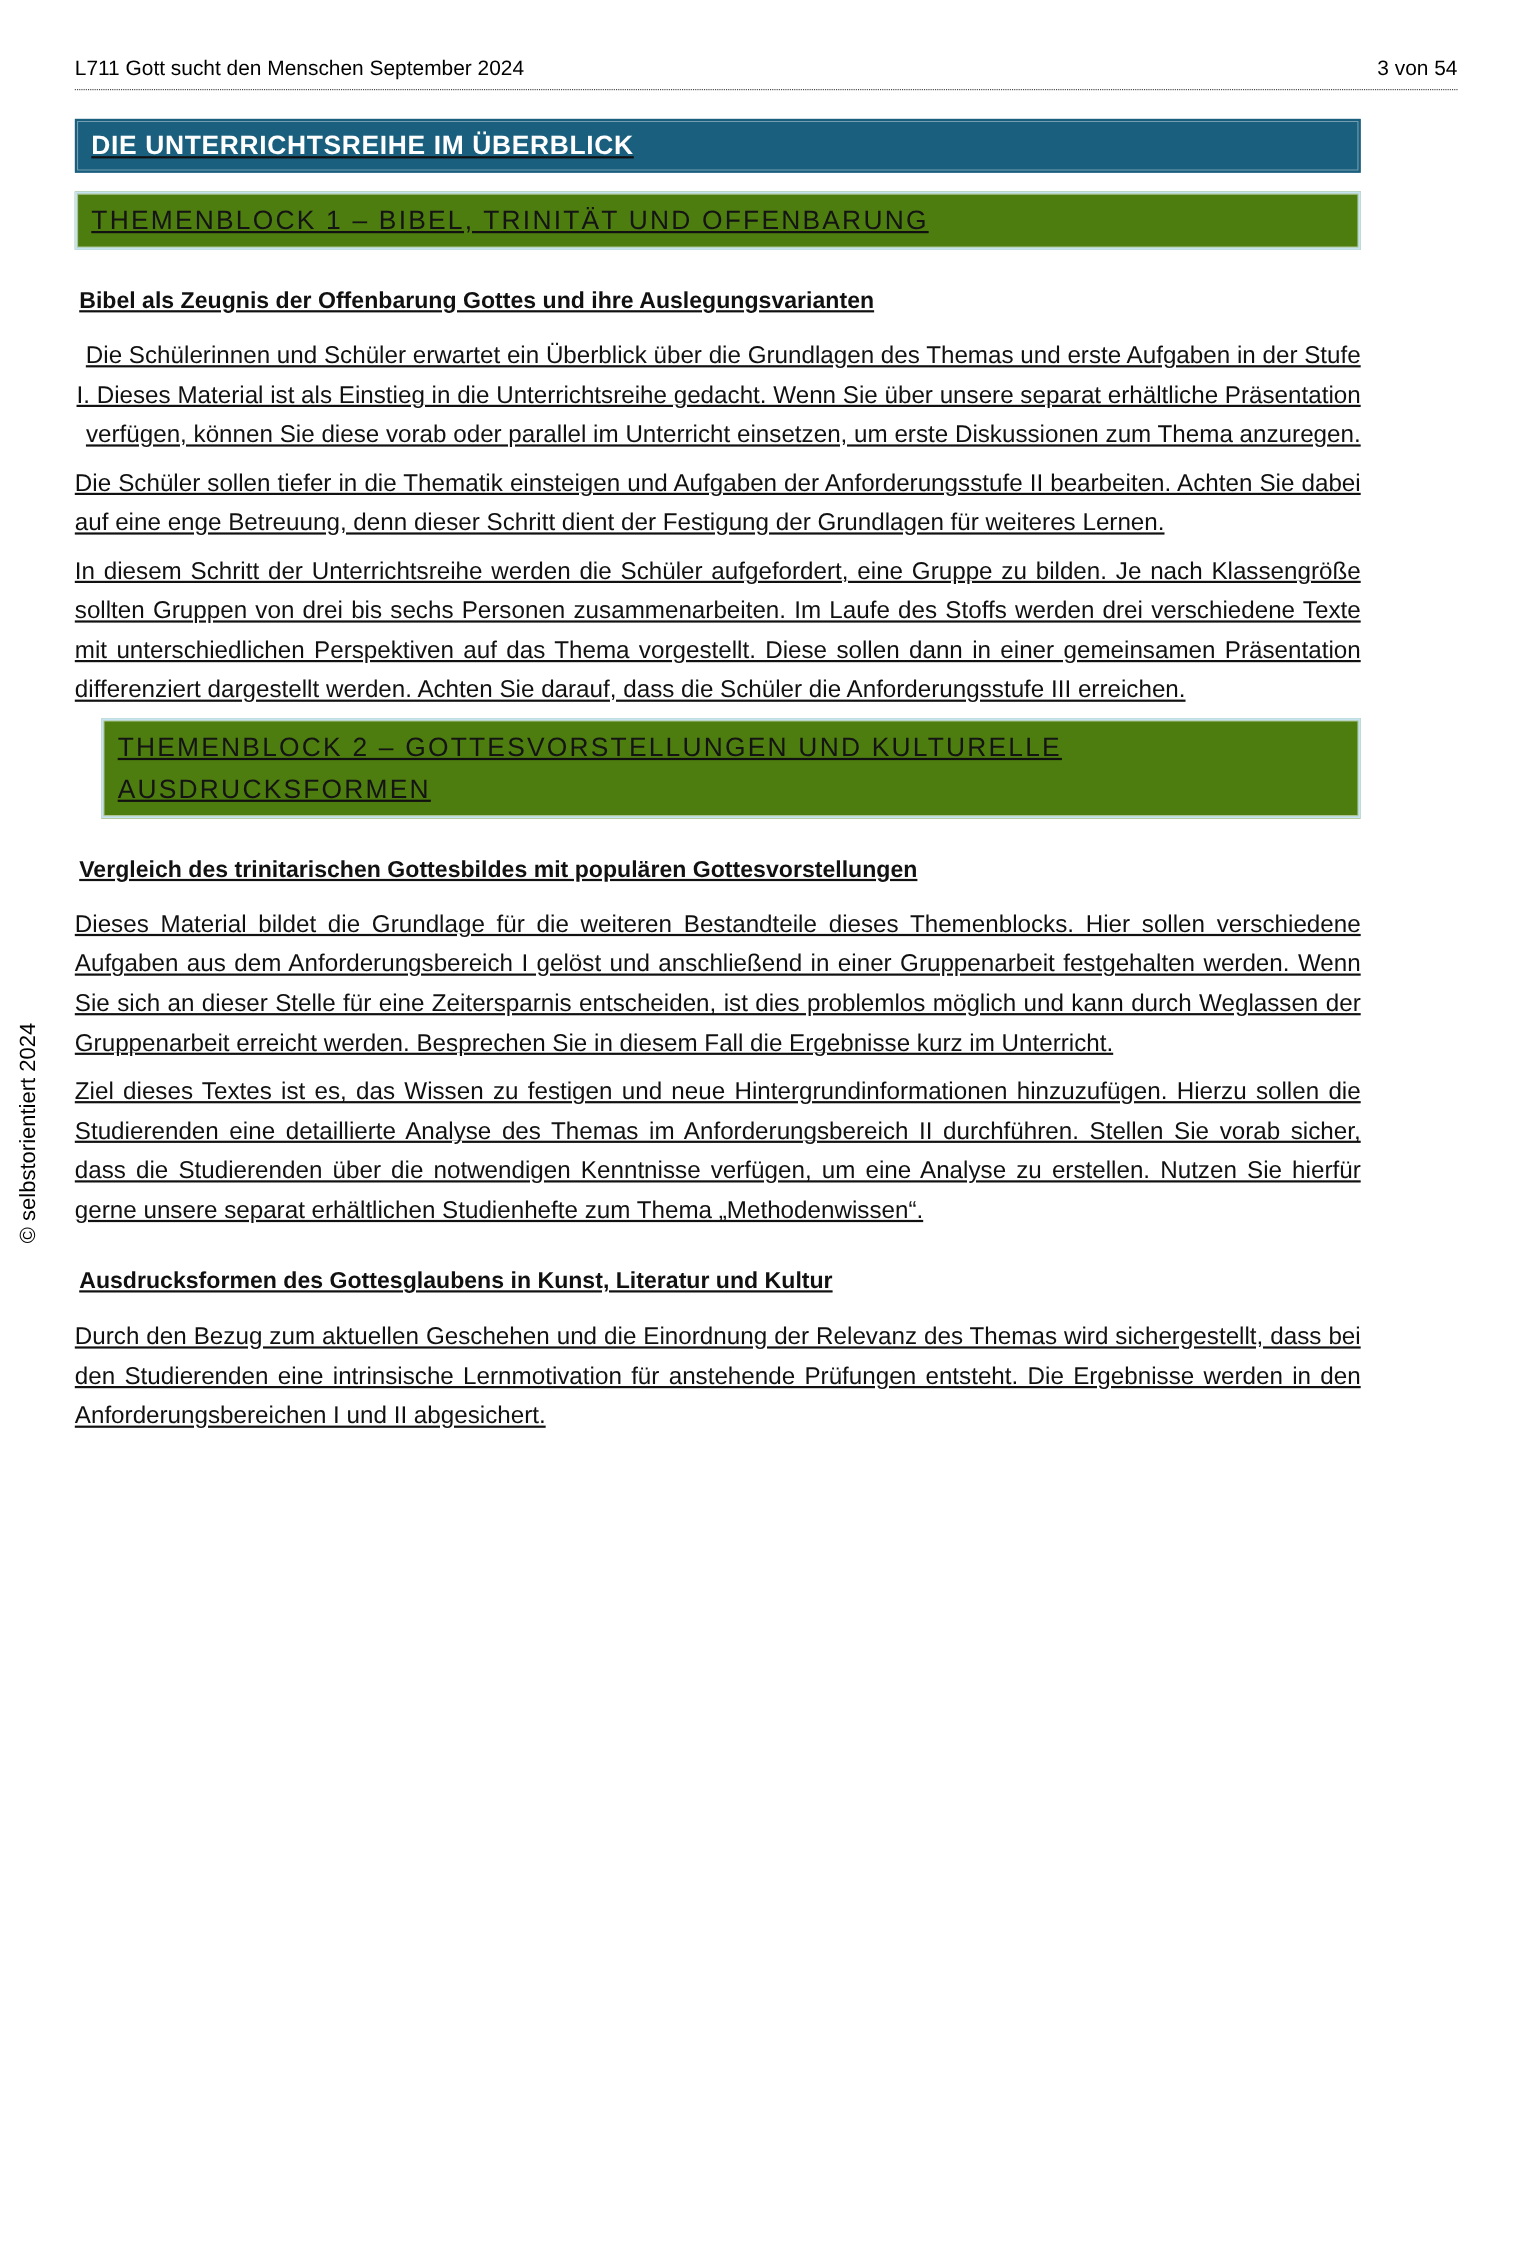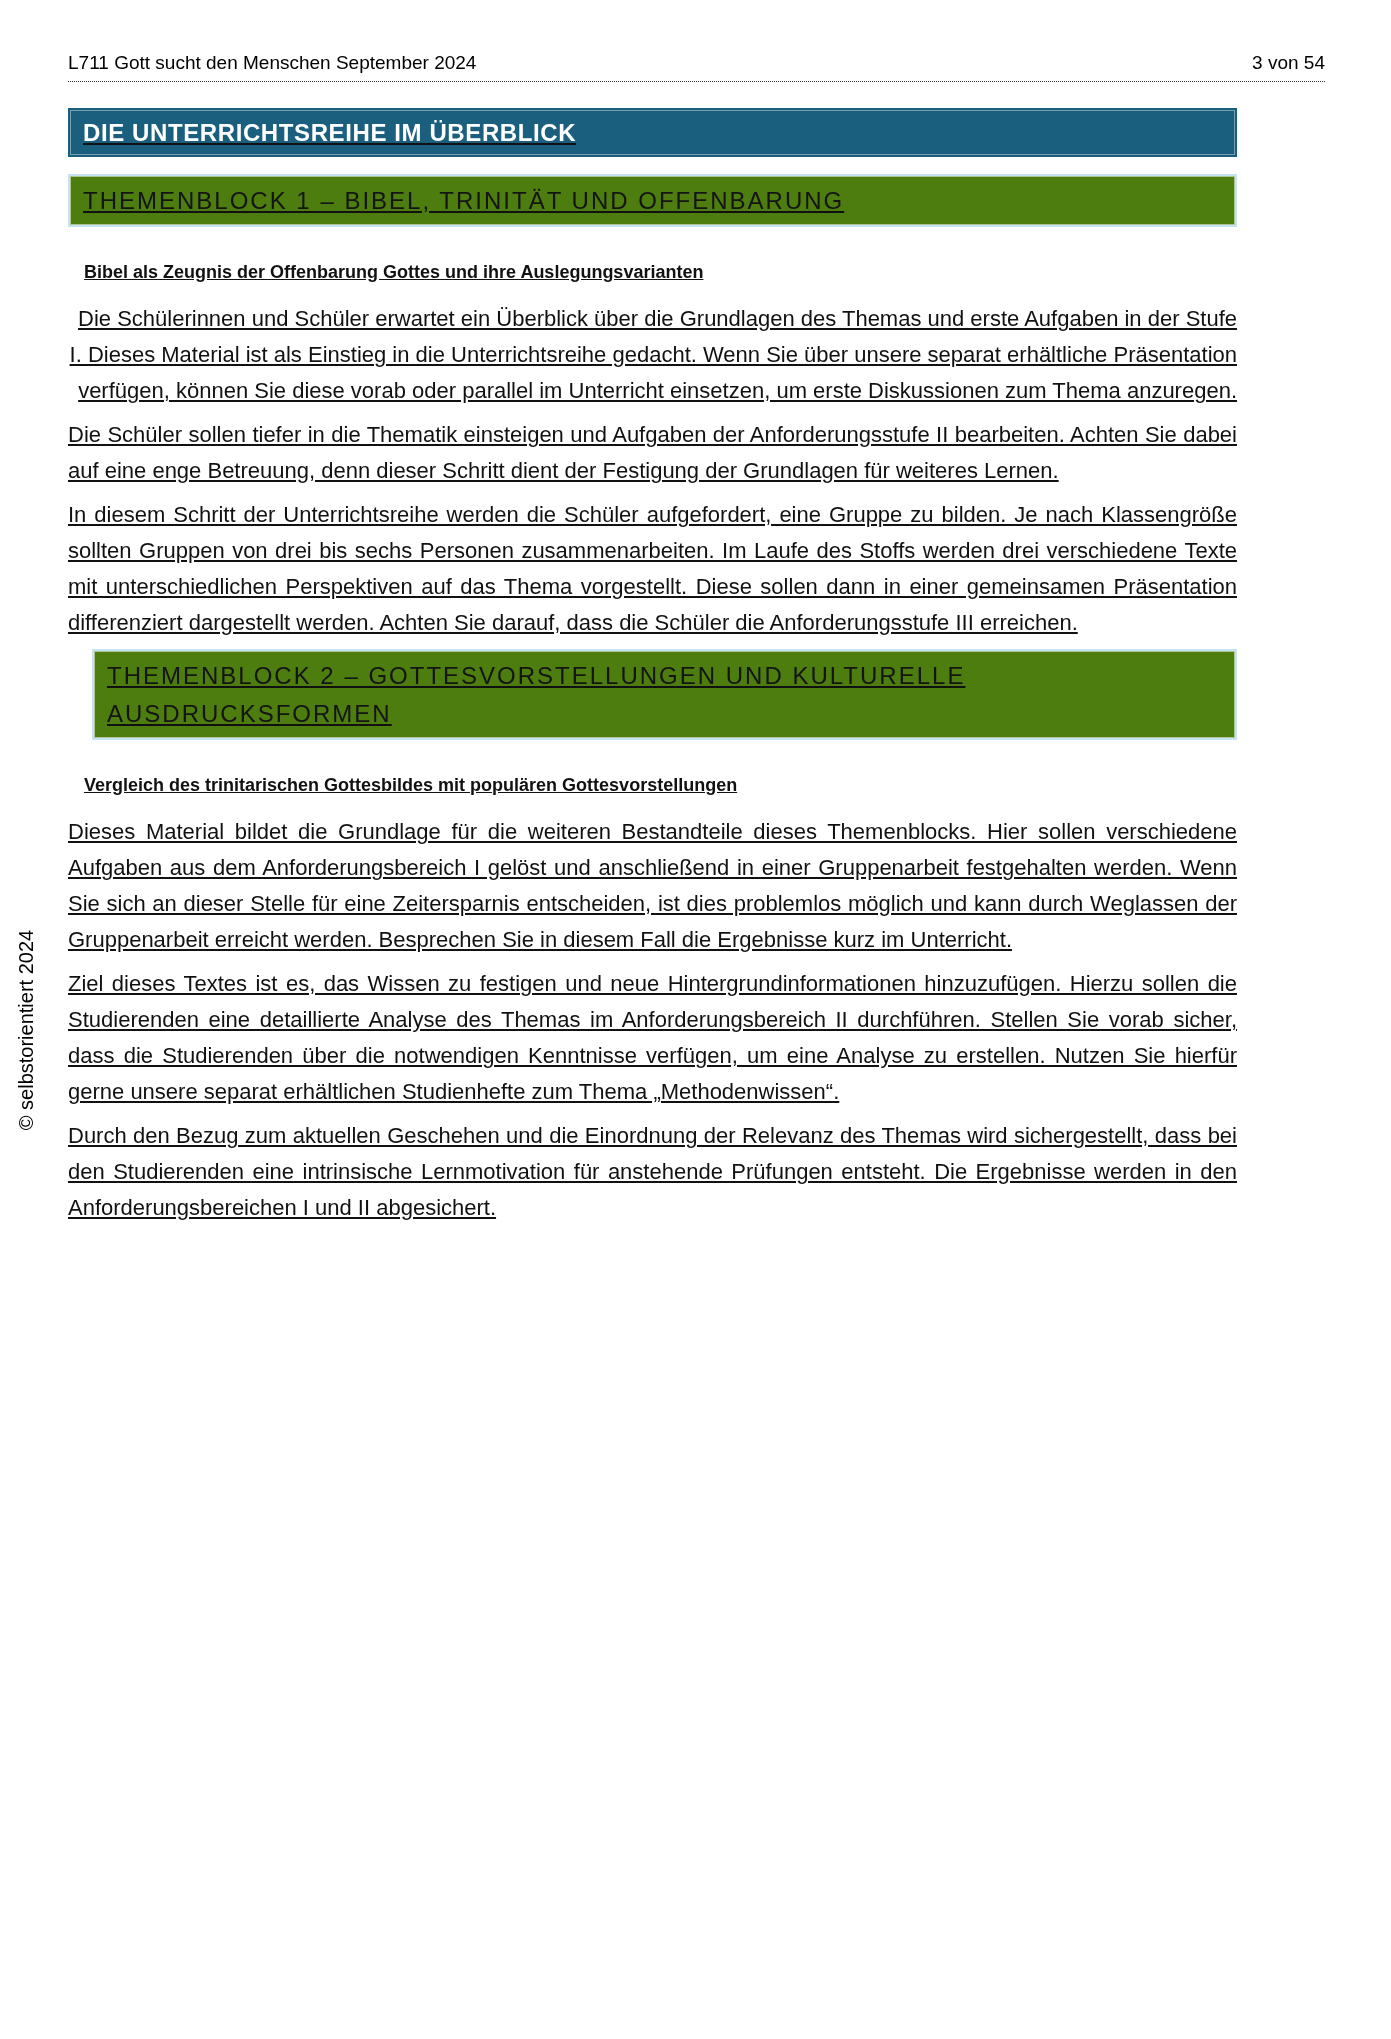--- a/index.html
+++ b/index.html
@@ -49,23 +49,23 @@
     color: #141414;
     font-size: 24px;
     font-weight: 400;
     letter-spacing: 2px;
     line-height: 1.58;
     padding: 8px 15px 7px 15px;
     box-shadow: inset 0 0 0 2px #c5e3f2, inset 0 0 0 3px rgba(255,255,255,0.55);
   }
   .block-banner.second { margin-top: 6px; margin-left: 24px; }
   .item-heading {
-    font-size: 18px;
+    font-size: 21px;
     font-weight: 700;
-    margin: 33px 0 17px 16px;
+    margin: 33px 0 17px 4px;
     line-height: 1.35;
   }
   .item-body {
     font-size: 22px;
     line-height: 36px;
     margin: 0 0 8px 0;
     text-align: justify;
   }
   .item-body.ragged { text-align: right; }
   
@@ -105,19 +105,20 @@
     </section>
 
     <section>
       <div class="block-banner second">THEMENBLOCK 2 – GOTTESVORSTELLUNGEN UND KULTURELLE AUSDRUCKSFORMEN</div>
 
       <h3 class="item-heading">Vergleich des trinitarischen Gottesbildes mit populären Gottesvorstellungen</h3>
       <p class="item-body">Dieses Material bildet die Grundlage für die weiteren Bestandteile dieses Themenblocks. Hier sollen verschiedene Aufgaben aus dem Anforderungsbereich I gelöst und anschließend in einer Gruppenarbeit festgehalten werden. Wenn Sie sich an dieser Stelle für eine Zeitersparnis entscheiden, ist dies problemlos möglich und kann durch Weglassen der Gruppenarbeit erreicht werden. Besprechen Sie in diesem Fall die Ergebnisse kurz im Unterricht.</p>
 
       <p class="item-body">Ziel dieses Textes ist es, das Wissen zu festigen und neue Hintergrundinformationen hinzuzufügen. Hierzu sollen die Studierenden eine detaillierte Analyse des Themas im Anforderungsbereich II durchführen. Stellen Sie vorab sicher, dass die Studierenden über die notwendigen Kenntnisse verfügen, um eine Analyse zu erstellen. Nutzen Sie hierfür gerne unsere separat erhältlichen Studienhefte zum Thema „Methodenwissen“.</p>
 
+      <h3 class="item-heading">Ausdrucksformen des Gottesglaubens in Kunst, Literatur und Kultur</h3>
       <p class="item-body">Durch den Bezug zum aktuellen Geschehen und die Einordnung der Relevanz des Themas wird sichergestellt, dass bei den Studierenden eine intrinsische Lernmotivation für anstehende Prüfungen entsteht. Die Ergebnisse werden in den Anforderungsbereichen I und II abgesichert.</p>
     </section>
 
   </div>
 </div>
 
 <div class="copyright-vertical">© selbstorientiert 2024</div>
 
 </body></html>

